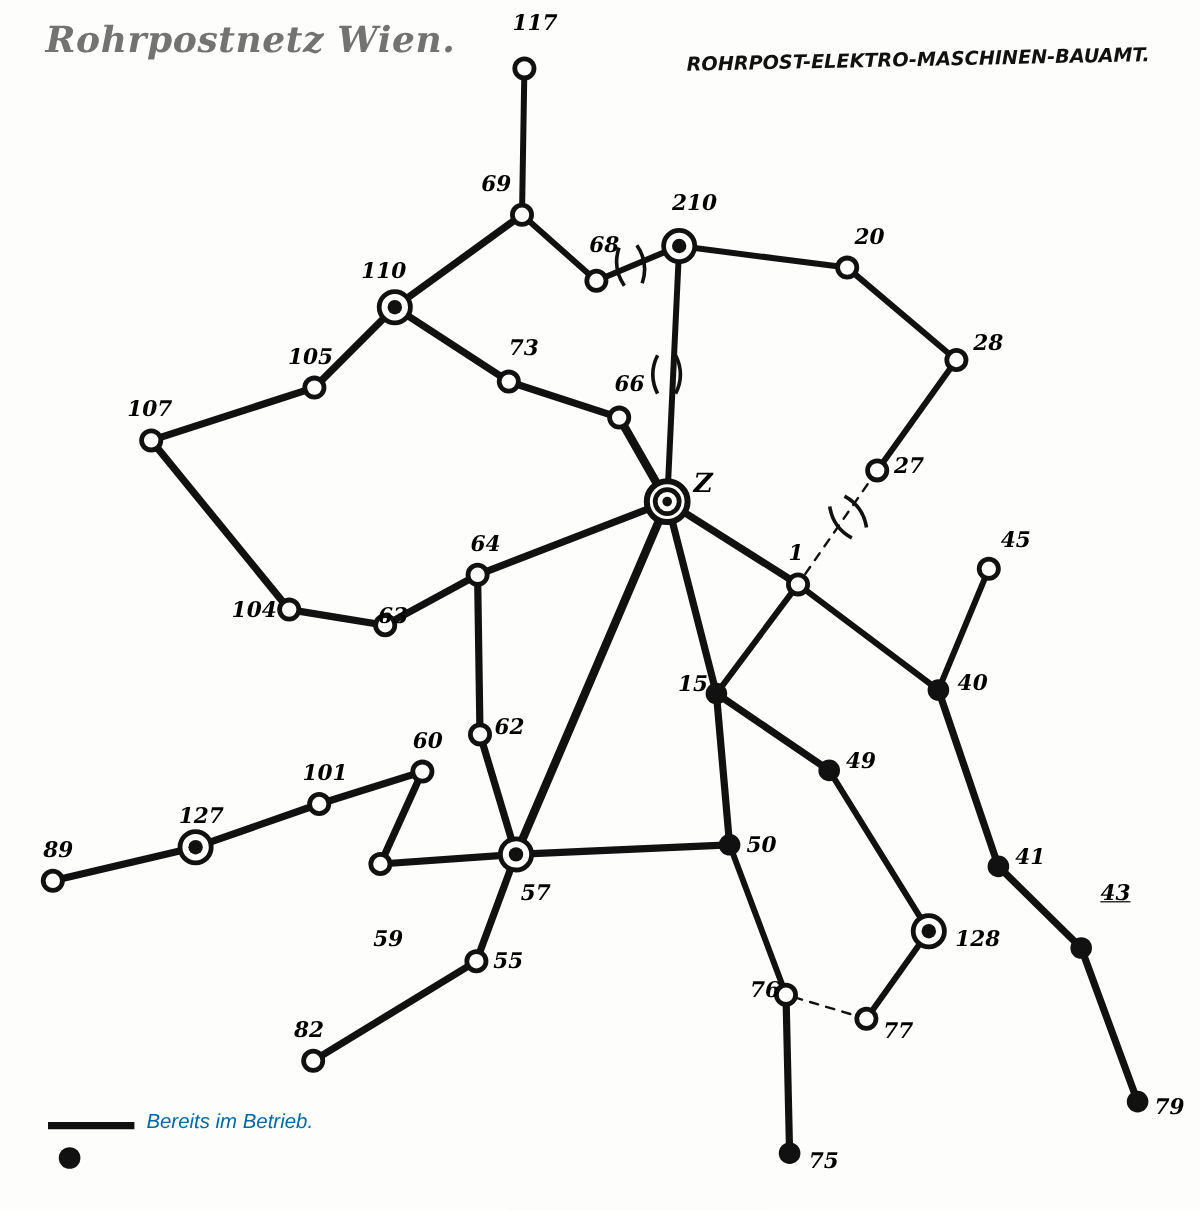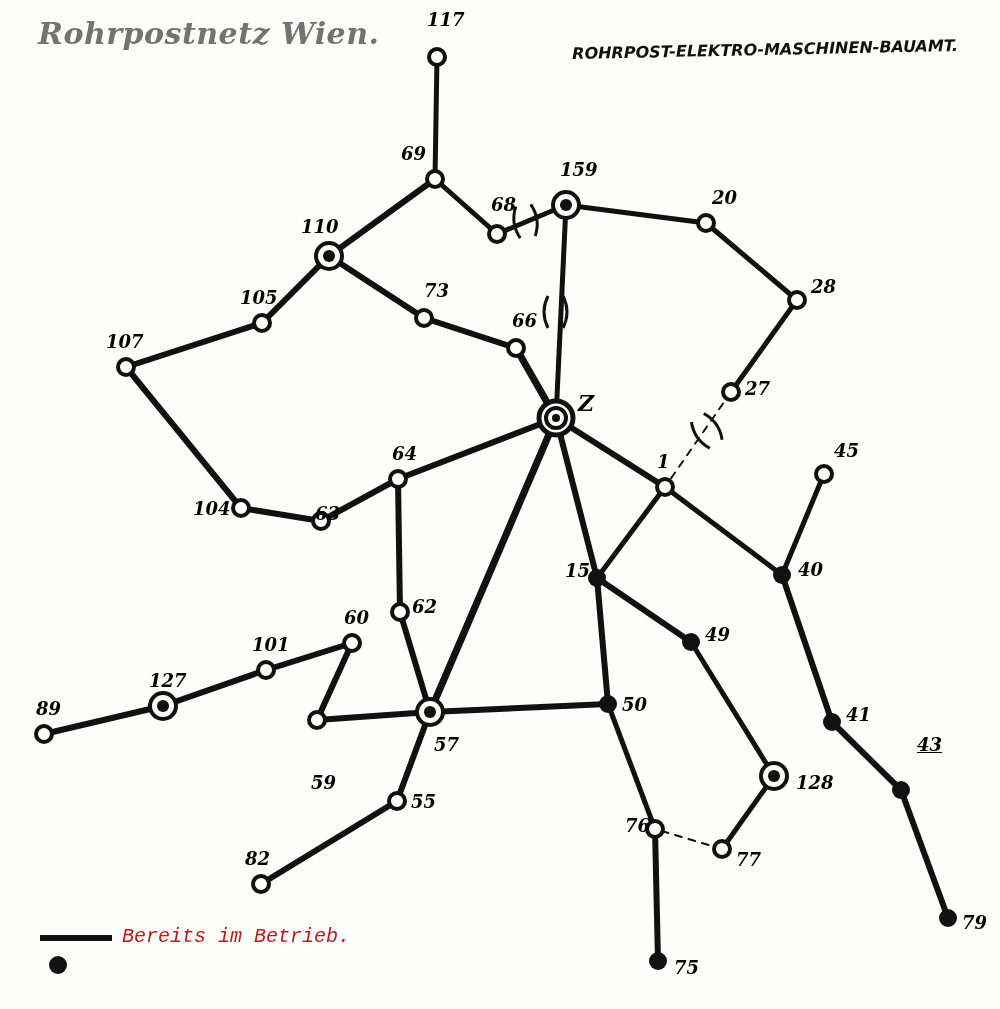--- a/index.html
+++ b/index.html
@@ -42,24 +42,24 @@
     font-size: 16px;
     font-weight: bold;
     font-style: italic;
     color: #111;
     white-space: nowrap;
     transform: rotate(-1.2deg);
     transform-origin: left top;
   }
   .legend-text {
     position: absolute;
-    font-family: Liberation Mono, monospace;
+    font-family: Liberation Sans, sans-serif;
     font-style: italic;
-    font-size: 20px;
-    color: #b91c1c;
+    font-size: 17px;
+    color: #0369a1;
     white-space: nowrap;
   }
   #legend-line-label { left: 122px; top: 925px; }
   #legend-dot-label  { left: 122px; top: 952px; }
   .node-label {
     position: absolute;
     font-family: "DejaVu Serif", serif;
     font-weight: bold;
     font-style: italic;
     font-size: 18px;
@@ -265,21 +265,21 @@
       <circle cx="58" cy="965" r="9" fill="#111"></circle>
     </g>
   </svg>
 
   <div class="legend-text" id="legend-line-label">Bereits im Betrieb.</div>
 
   <div id="labels-layer">
       <div class="node-label" style="left: 427px; top: 9px;">117</div>
       <div class="node-label" style="left: 401px; top: 143px;">69</div>
       <div class="node-label" style="left: 491px; top: 194px;">68</div>
-      <div class="node-label" style="left: 560px; top: 159px;">159</div>
+      <div class="node-label" style="left: 560px; top: 159px;">210</div>
       <div class="node-label" style="left: 712px; top: 187px;">20</div>
       <div class="node-label" style="left: 811px; top: 276px;">28</div>
       <div class="node-label" style="left: 745px; top: 378px;">27</div>
       <div class="node-label" style="left: 301px; top: 216px;">110</div>
       <div class="node-label" style="left: 240px; top: 287px;">105</div>
       <div class="node-label" style="left: 424px; top: 280px; font-style: italic;">73</div>
       <div class="node-label" style="left: 512px; top: 310px;">66</div>
       <div class="node-label" style="left: 106px; top: 331px;">107</div>
       <div class="node-label big" style="left: 578px; top: 390px;">Z</div>
       <div class="node-label" style="left: 193px; top: 498px; text-align: center;">104</div>

